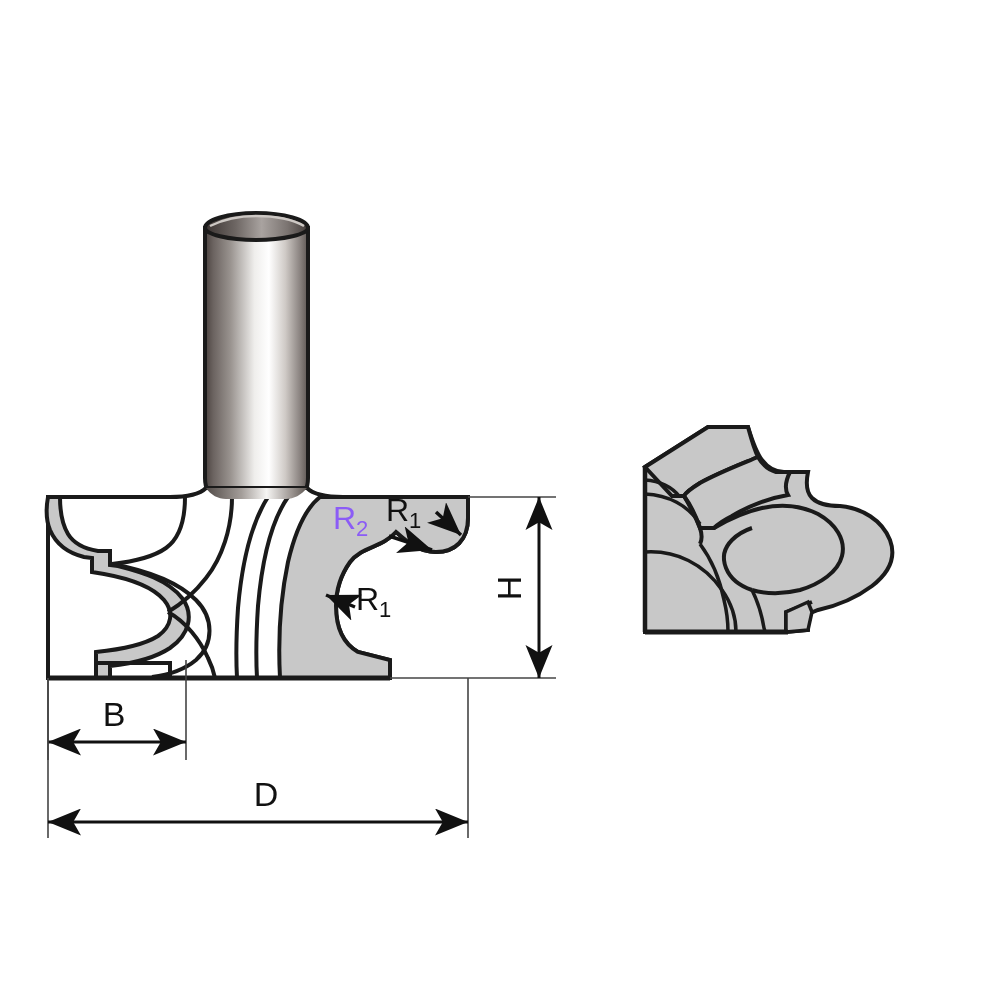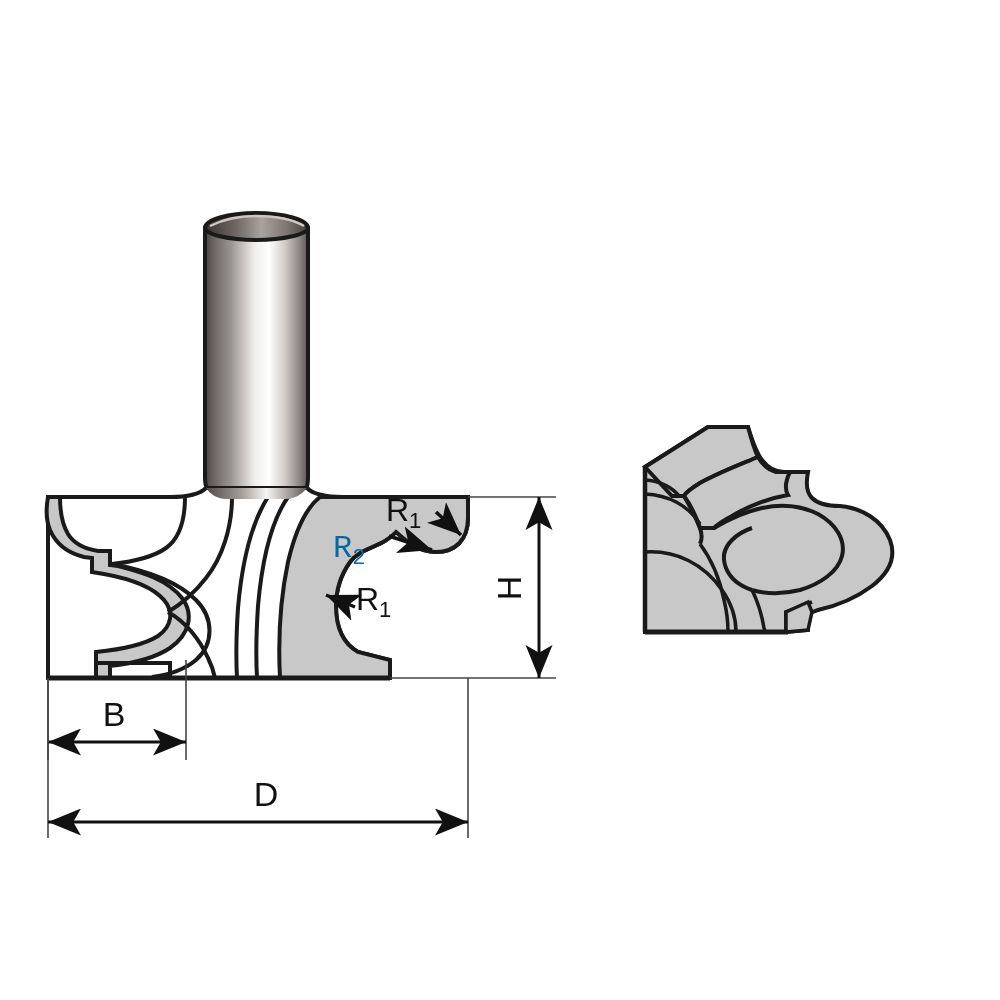--- a/index.html
+++ b/index.html
@@ -294,22 +294,22 @@
       <line x1="708" y1="427" x2="748" y2="427" stroke="#1a1a1a" stroke-width="4"></line>
     </g>
 
   </svg>
 
   <div style="position:absolute; left:386px; top:494px; font-size:32px; color:#111111;
               font-family:'Liberation Sans',sans-serif; line-height:1; white-space:nowrap;">
     <span>R</span><span style="font-size:22px; vertical-align:sub;">1</span>
   </div>
 
-  <div style="position:absolute; left:333px; top:533px; font-size:32px; color:#0369a1;
-              font-family:Liberation Mono, monospace; line-height:1; white-space:nowrap;">
+  <div style="position:absolute; left:333px; top:502px; font-size:32px; color:#8b5cf6;
+              font-family:Liberation Sans, sans-serif; line-height:1; white-space:nowrap;">
     <span>R</span><span style="font-size:22px; vertical-align:sub;">2</span>
   </div>
 
   <div style="position:absolute; left:356px; top:583px; font-size:32px; color:#111111;
               font-family:'Liberation Sans',sans-serif; line-height:1; white-space:nowrap;">
     <span>R</span><span style="font-size:22px; vertical-align:sub;">1</span>
   </div>
 
 </div>
 

